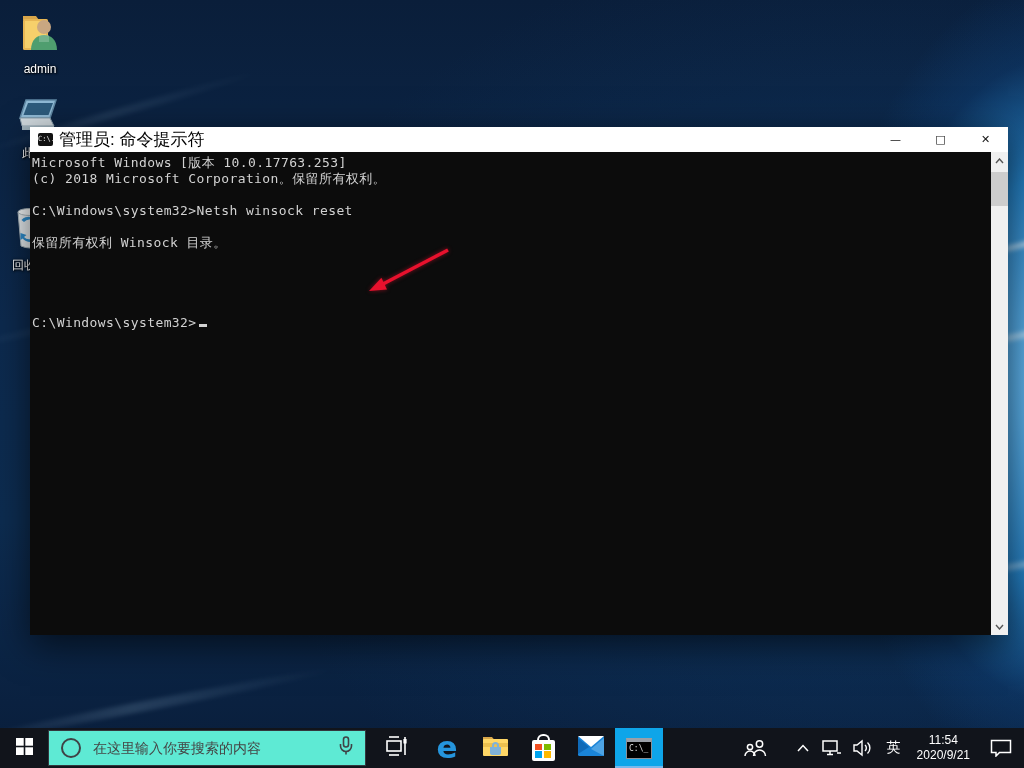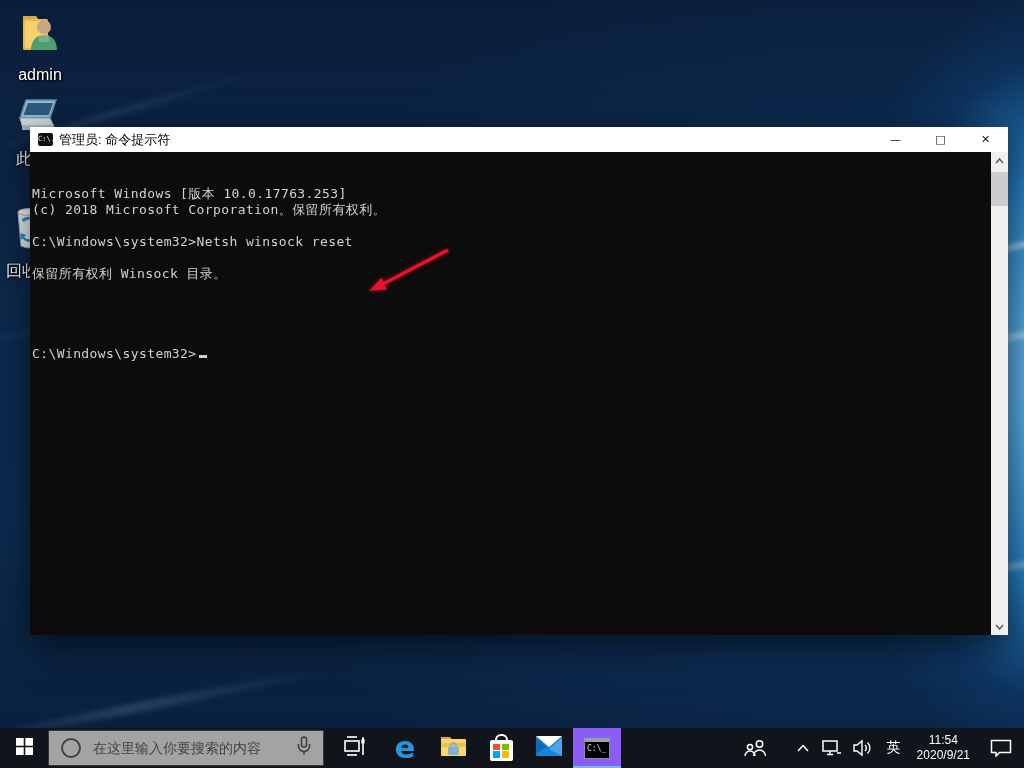--- a/index.html
+++ b/index.html
@@ -16,56 +16,56 @@
           border-radius:50%;filter:blur(2px);pointer-events:none;}
   .s1{width:420px;height:9px;left:-60px;top:300px;transform:rotate(-13deg);opacity:.5;}
   .s2{width:380px;height:10px;left:-40px;top:700px;transform:rotate(-11deg);opacity:.7;}
   .s3{width:300px;height:8px;left:-30px;top:108px;transform:rotate(-16deg);opacity:.45;}
   .s4{width:200px;height:6px;left:930px;top:240px;transform:rotate(-14deg);opacity:.8;background:linear-gradient(90deg,rgba(255,255,255,0),rgba(255,255,255,.65),rgba(255,255,255,0));}
   .s5{width:220px;height:7px;left:920px;top:330px;transform:rotate(-12deg);opacity:.7;background:linear-gradient(90deg,rgba(255,255,255,0),rgba(255,255,255,.6),rgba(255,255,255,0));}
   .s6{width:200px;height:7px;left:930px;top:560px;transform:rotate(-10deg);opacity:.6;background:linear-gradient(90deg,rgba(255,255,255,0),rgba(255,255,255,.55),rgba(255,255,255,0));}
 
   
   .dicon{position:absolute;width:64px;text-align:center;z-index:1;cursor:default;}
-  .dicon .dlabel{margin-top:10px;font-size:16px;color:#fff;text-shadow:1px 1px 2px #000,0 0 3px #000;line-height:14px;}
+  .dicon .dlabel{margin-top:4px;font-size:12px;color:#fff;text-shadow:1px 1px 2px #000,0 0 3px #000;line-height:14px;}
   .dicon-admin{left:8px;top:10px;}
   .dicon-thispc{left:8px;top:96px;}
   .dicon-recycle{left:2px;top:204px;width:56px;}
 
   
   .cmdwin{position:absolute;left:30px;top:127px;width:978px;height:508px;z-index:10;
           box-shadow:0 10px 34px rgba(0,0,0,.6);background:#0c0c0c;}
   .titlebar{position:absolute;left:0;top:0;width:100%;height:25px;background:#ffffff;display:flex;align-items:center;}
   .tb-icon{width:15px;height:13px;background:#111;border-radius:2px;margin-left:8px;margin-right:6px;
            color:#e6e6e6;font-family:"DejaVu Sans Mono",monospace;font-size:7px;line-height:13px;text-align:center;flex:0 0 auto;}
-  .tb-title{font-size:13px;color:#000;flex:1 1 auto;white-space:nowrap;overflow:hidden;}
+  .tb-title{font-size:17px;color:#000;flex:1 1 auto;white-space:nowrap;overflow:hidden;}
   .tb-btn{width:45px;height:25px;display:flex;align-items:center;justify-content:center;
           font-size:11px;color:#111;flex:0 0 auto;cursor:default;font-family:"DejaVu Sans",sans-serif;}
   .terminal{position:absolute;left:0;top:25px;width:961px;height:412px;overflow:hidden;background:#0c0c0c;
-            padding:3px 8px 0 2px;box-sizing:border-box;margin-top:31px;}
+            padding:3px 8px 0 2px;box-sizing:border-box;}
   .term-line{font-family:"DejaVu Sans Mono",monospace;font-size:13px;line-height:16px;height:16px;
              color:#d2d2d2;white-space:pre;letter-spacing:.4px;}
   .term-cursor{display:inline-block;width:8px;height:3px;background:#d2d2d2;margin-left:2px;vertical-align:baseline;}
 
   
   .vscroll{position:absolute;right:0;top:25px;width:17px;height:483px;background:#f0f0f0;}
   .vs-btn{position:absolute;left:0;width:17px;height:17px;display:flex;align-items:center;justify-content:center;}
   .vs-up{top:0;} .vs-down{bottom:0;}
   .vs-thumb{position:absolute;left:0;top:20px;width:17px;height:34px;background:#cdcdcd;}
 
   
   .arrow-svg{position:absolute;left:330px;top:110px;width:110px;height:66px;z-index:20;pointer-events:none;
              filter:drop-shadow(0 0 2px rgba(232,17,45,.55));}
 
   
   .taskbar{position:absolute;left:0;bottom:0;width:1024px;height:40px;background:#11141b;z-index:50;
            display:flex;align-items:stretch;}
   .tb-slot{width:48px;display:flex;align-items:center;justify-content:center;flex:0 0 auto;cursor:default;}
-  .tb-slot.active{background:#8b5cf6;box-shadow:inset 0 -2px 0 #76b9ed;}
-  .searchbox{flex:0 0 auto;width:276px;margin:2px 0;background:#a3a3a3;border:1px solid #33373e;
+  .tb-slot.active{background:#0ea5e9;box-shadow:inset 0 -2px 0 #76b9ed;}
+  .searchbox{flex:0 0 auto;width:318px;margin:2px 0;background:#5eead4;border:1px solid #33373e;
              display:flex;align-items:center;box-sizing:border-box;}
   .searchbox input{border:none;outline:none;flex:1 1 auto;font-size:14px;color:#333;background:transparent;
                    font-family:"Liberation Sans","DejaVu Sans",sans-serif;}
   .searchbox input::placeholder{color:#454545;opacity:1;}
   .cortana-ring{width:20px;height:20px;border-radius:50%;border:2.5px solid #3f4346;box-sizing:border-box;margin:0 10px 0 12px;flex:0 0 auto;}
   .mic{margin:0 12px;flex:0 0 auto;}
   .tray{margin-left:auto;display:flex;align-items:center;flex:0 0 auto;height:40px;}
   .tray-item{display:flex;align-items:center;justify-content:center;height:40px;padding:0 6px;cursor:default;}
   .ime{color:#fff;font-size:14px;padding:0 8px;}
   .clock{color:#fff;font-size:12px;line-height:15px;text-align:center;padding:0 8px;}

